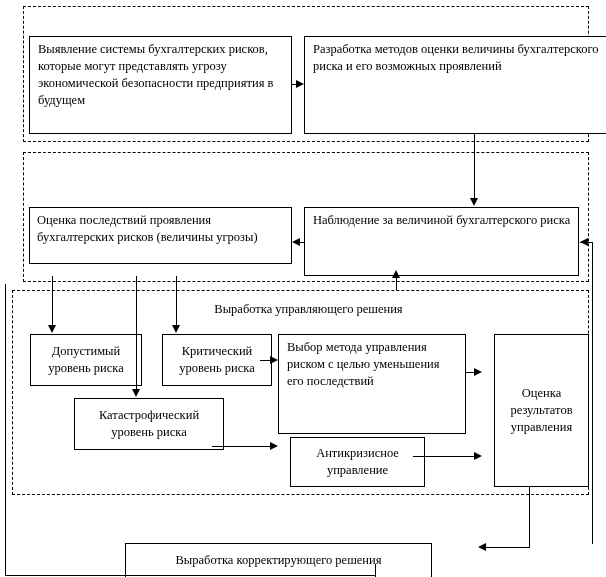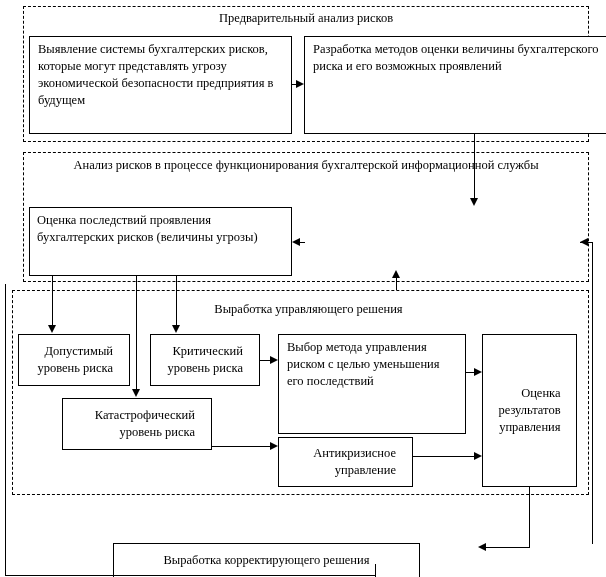--- a/index.html
+++ b/index.html
@@ -42,22 +42,23 @@
     font-size: 12.5px;
     line-height: 17px;
     color: #000000;
     padding: 4px 6px 4px 8px;
     overflow: hidden;
   }
   .box.center {
     display: flex;
     align-items: center;
     justify-content: center;
-    text-align: right;
+    text-align: center;
     padding: 3px 16px;
+    margin-left: 12px;
   }
   .box.topleft {
     display: block;
     text-align: left;
   }
   
   .ln-h {
     position: absolute;
     height: 0;
     border-top: 1.4px solid #000000;
@@ -92,34 +93,33 @@
     border-bottom: 4.5px solid transparent;
     border-right: 8px solid #000000;
   }
 </style>
 </head>
 <body>
 
 <div id="canvas">
 
   <div class="group" style="left:23px; top:6px; width:566px; height:136px;"></div>
-  <div class="group-title" style="left:23px; top:10px; width:566px;">Предварительный анализ рисков</div>
 
   <div class="box topleft" style="left:29px; top:36px; width:263px; height:98px;">Выявление системы бухгалтерских рисков, которые могут представлять угрозу экономической безопасности предприятия в будущем</div>
 
   <div class="box topleft" style="left:304px; top:36px; width:318px; height:98px;">Разработка методов оценки величины бухгалтерского риска и его возможных проявлений</div>
 
   <div class="ln-h" style="left:292px; top:84px; width:5px;"></div>
   <div class="arrow right" style="left:296px; top:80px;"></div>
 
   <div class="group" style="left:23px; top:152px; width:566px; height:130px;"></div>
-  <div class="group-title" style="left:29px; top:157px; width:554px;">Анализ рисков в процессе функционирования бухгалтерской информационной службы</div>
 
-  <div class="box topleft" style="left:29px; top:207px; width:263px; height:69px;padding-left:7px;">Оценка последствий проявления бухгалтерских рисков (величины угрозы)</div>
+  <div class="box topleft" style="left:29px; top:207px; width:263px; height:57px;padding-left:7px;">Оценка последствий проявления бухгалтерских рисков (величины угрозы)</div>
 
+  <div class="box topleft" style="left:304px; top:207px; width:275px; height:69px;">Наблюдение за величиной бухгалтерского риска</div>
 
   <div class="ln-v" style="left:474px; top:134px; height:66px;"></div>
   <div class="arrow down" style="left:470px; top:198px;"></div>
 
   <div class="ln-h" style="left:297px; top:242px; width:8px;"></div>
   <div class="arrow left" style="left:292px; top:238px;"></div>
 
   <div class="ln-h" style="left:592px; top:242px; width:0px;"></div>
   <div class="ln-v" style="left:592px; top:242px; height:302px;"></div>
   <div class="ln-h" style="left:588px; top:242px; width:5px;"></div>

